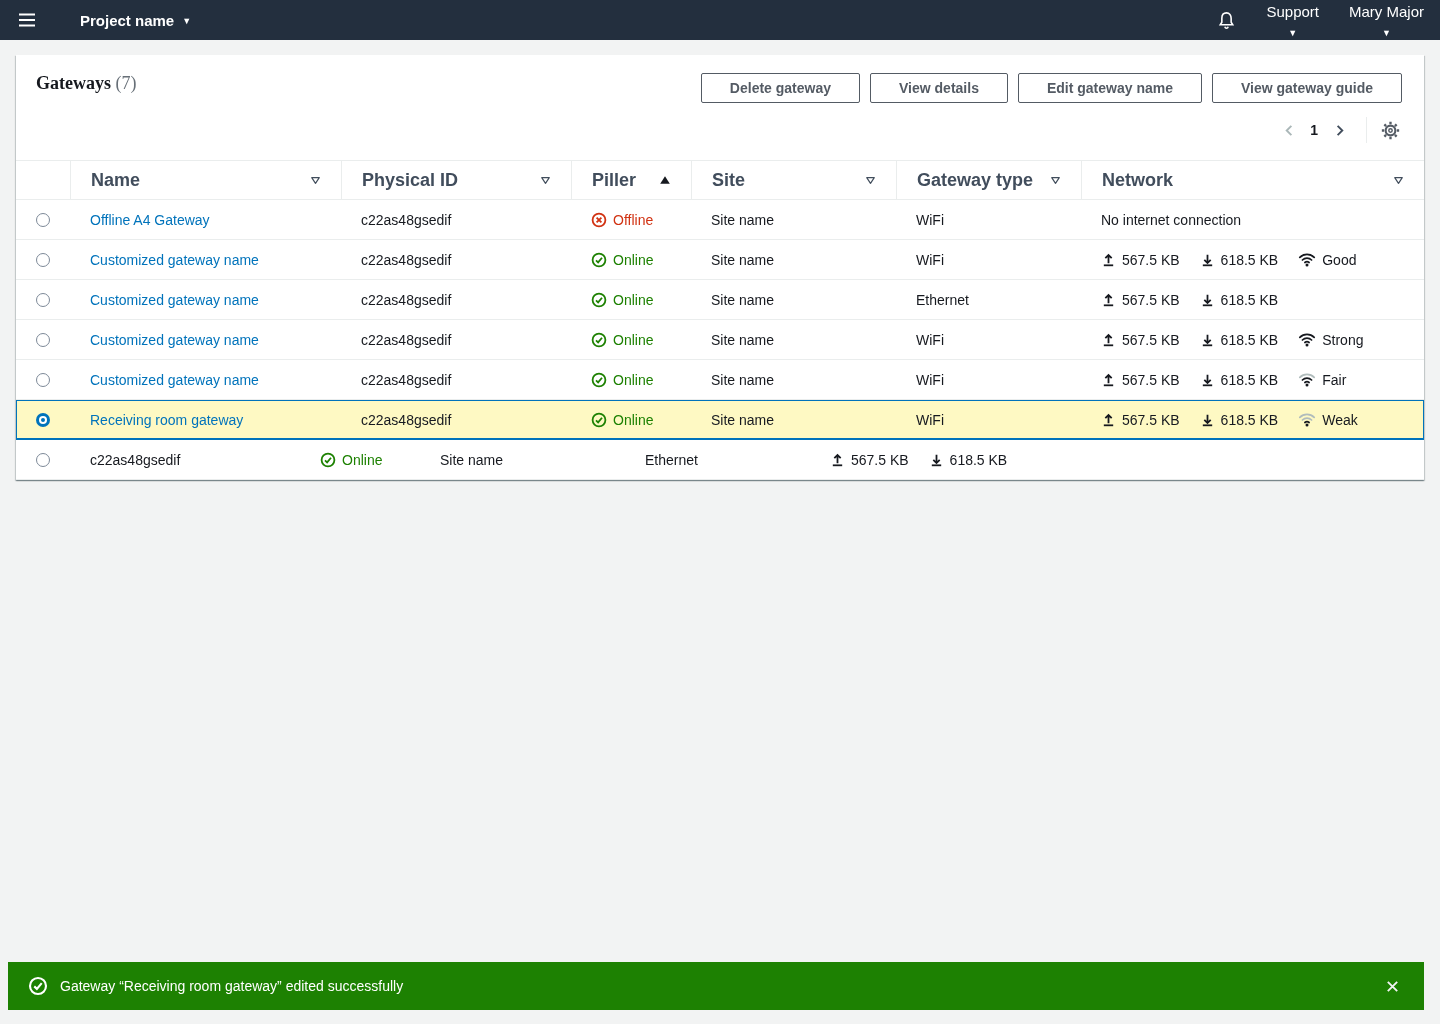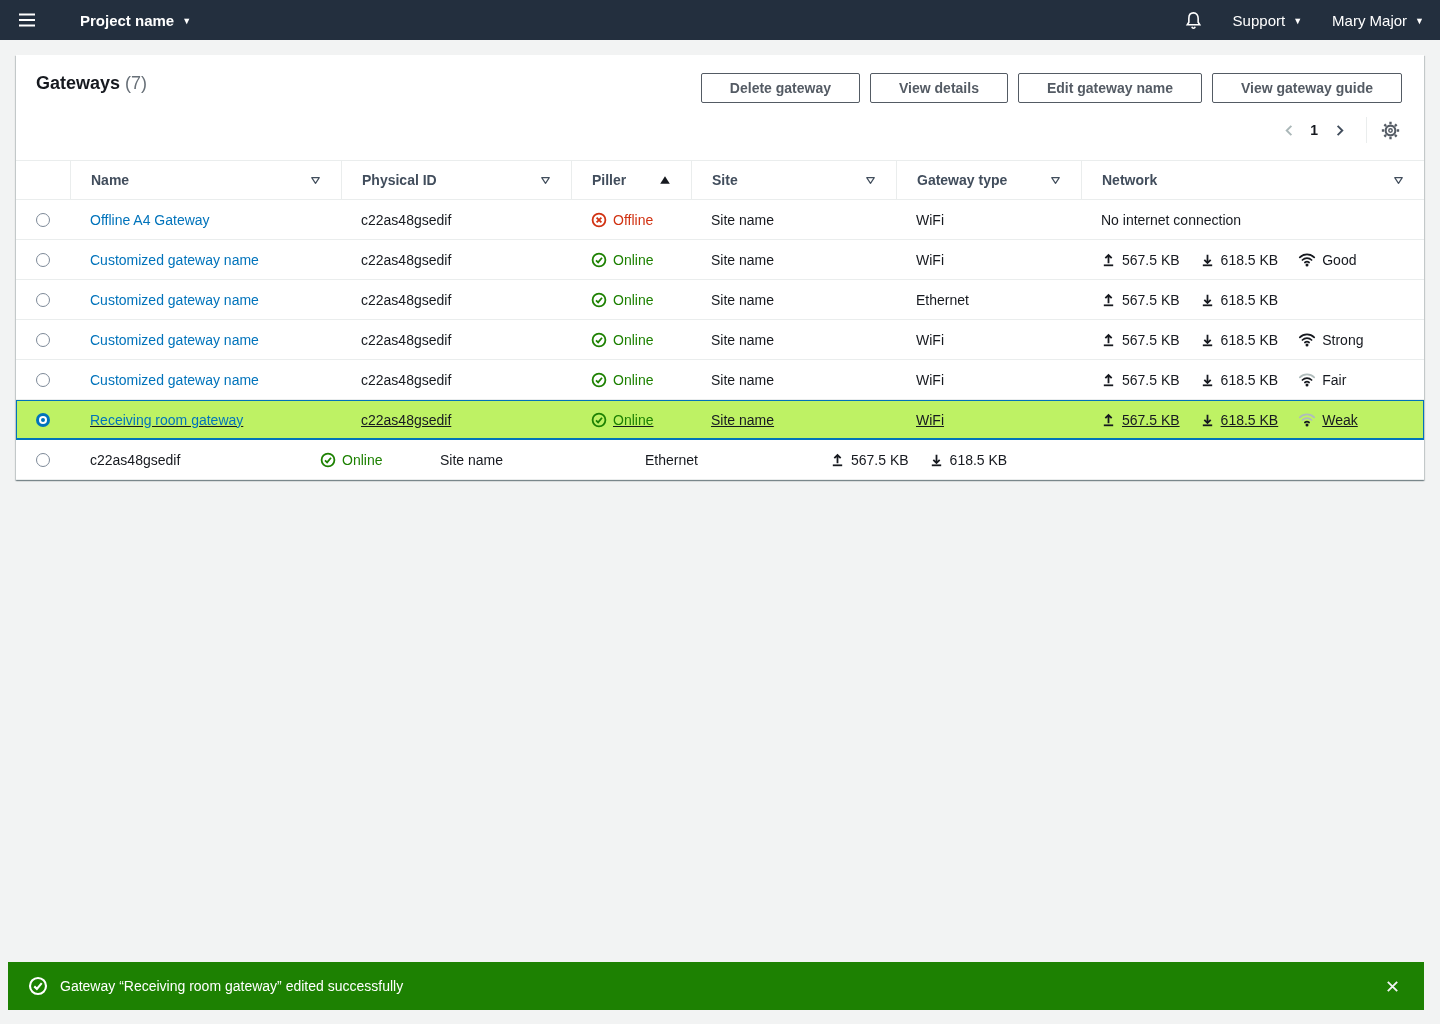--- a/index.html
+++ b/index.html
@@ -14,68 +14,68 @@
   }
 
   
   .top-nav {
     height: 40px; background: #232f3e; color: #fff;
     display: flex; align-items: center; padding: 0 16px; gap: 22px;
   }
   .hamburger { display: flex; margin: 0 22px 0 2px; cursor: pointer; }
   .nav-project { font-weight: 700; font-size: 15px; display: flex; align-items: center; gap: 8px; cursor: pointer; }
   .nav-right { margin-left: auto; display: flex; align-items: center; gap: 30px; }
-  .nav-item { font-size: 15px; display: flex; align-items: center; gap: 8px; cursor: pointer; }
+  .nav-item { font-size: 15px; display: flex; align-items: center; gap: 8px; cursor: pointer; flex-direction: column; }
   .bell-btn { display: flex; cursor: pointer; }
   .caret { font-size: 9px; line-height: 1; position: relative; top: 1px; }
 
   
   .card {
     margin: 15px 16px 0; background: #fff;
     box-shadow: 0 1px 1px 0 rgba(0,28,36,.3), 1px 1px 1px 0 rgba(0,28,36,.15), -1px 1px 1px 0 rgba(0,28,36,.15);
   }
   .title-row { display: flex; justify-content: space-between; align-items: flex-start; padding: 18px 22px 0 20px; }
-  .page-title { margin: 0; font-size: 18px; font-weight: 700; color: #16191f; }
+  .page-title { margin: 0; font-size: 18px; font-weight: 700; color: #16191f; font-family: Liberation Serif, serif; }
   .count { color: #687078; font-weight: 400; }
   .actions { display: flex; gap: 10px; }
   .btn {
     height: 30px; padding: 0 28px; background: #fff;
     border: 1px solid #545b64; border-radius: 2px;
     color: #545b64; font-weight: 700; font-size: 14px;
     font-family: inherit; cursor: pointer; white-space: nowrap;
   }
   .pagination-row { display: flex; justify-content: flex-end; align-items: center; padding: 14px 22px 17px; }
   .page-btn { width: 26px; height: 26px; display: flex; align-items: center; justify-content: center; cursor: pointer; }
   .page-btn.disabled { cursor: default; }
   .page-num { font-weight: 700; font-size: 14px; padding: 0 8px; cursor: pointer; }
   .pag-divider { width: 1px; height: 26px; background: #eaeded; margin: 0 12px 0 14px; }
   .gear-btn { display: flex; cursor: pointer; padding: 2px; }
 
   
   .table { border-top: 1px solid #eaeded; font-size: 14px; }
   .thead { display: flex; height: 39px; border-bottom: 1px solid #eaeded; }
   .th {
     display: flex; align-items: center; justify-content: space-between;
-    height: 100%; padding: 0 20px; font-weight: 700; font-size: 14px;
+    height: 100%; padding: 0 20px; font-weight: 700; font-size: 18px;
     color: #414d5c; cursor: pointer;
   }
   .th + .th { border-left: 1px solid #eaeded; }
   .th-radio { border-left: none !important; }
   .sort-icon { display: flex; margin-left: 10px; }
 
   .c0 { width: 54px; flex: none; }
   .c1 { width: 271px; flex: none; }
   .c2 { width: 230px; flex: none; justify-content: space-between; }
   .c3 { width: 120px; flex: none; }
   .c4 { width: 205px; flex: none; }
   .c5 { width: 185px; flex: none; }
   .c6 { flex: 1; min-width: 0; }
 
   .tr { display: flex; height: 40px; align-items: stretch; border-bottom: 1px solid #eaeded; background: #fff; }
-  .tr.selected { background: #bef264; box-shadow: inset 0 0 0 1px #0073bb; border-bottom-color: #0073bb; text-decoration: underline; }
+  .tr.selected { background: #fef9c3; box-shadow: inset 0 0 0 1px #0073bb; border-bottom-color: #0073bb; }
   .td { padding: 0 20px; display: flex; align-items: center; }
   .td.c0 { padding: 0; justify-content: center; }
 
   .radio {
     width: 14px; height: 14px; border-radius: 50%;
     border: 1px solid #7d8998; background: #fff;
     display: inline-block; position: relative; cursor: pointer;
   }
   .radio.selected { border: none; background: #0073bb; }
   .radio.selected::before {

